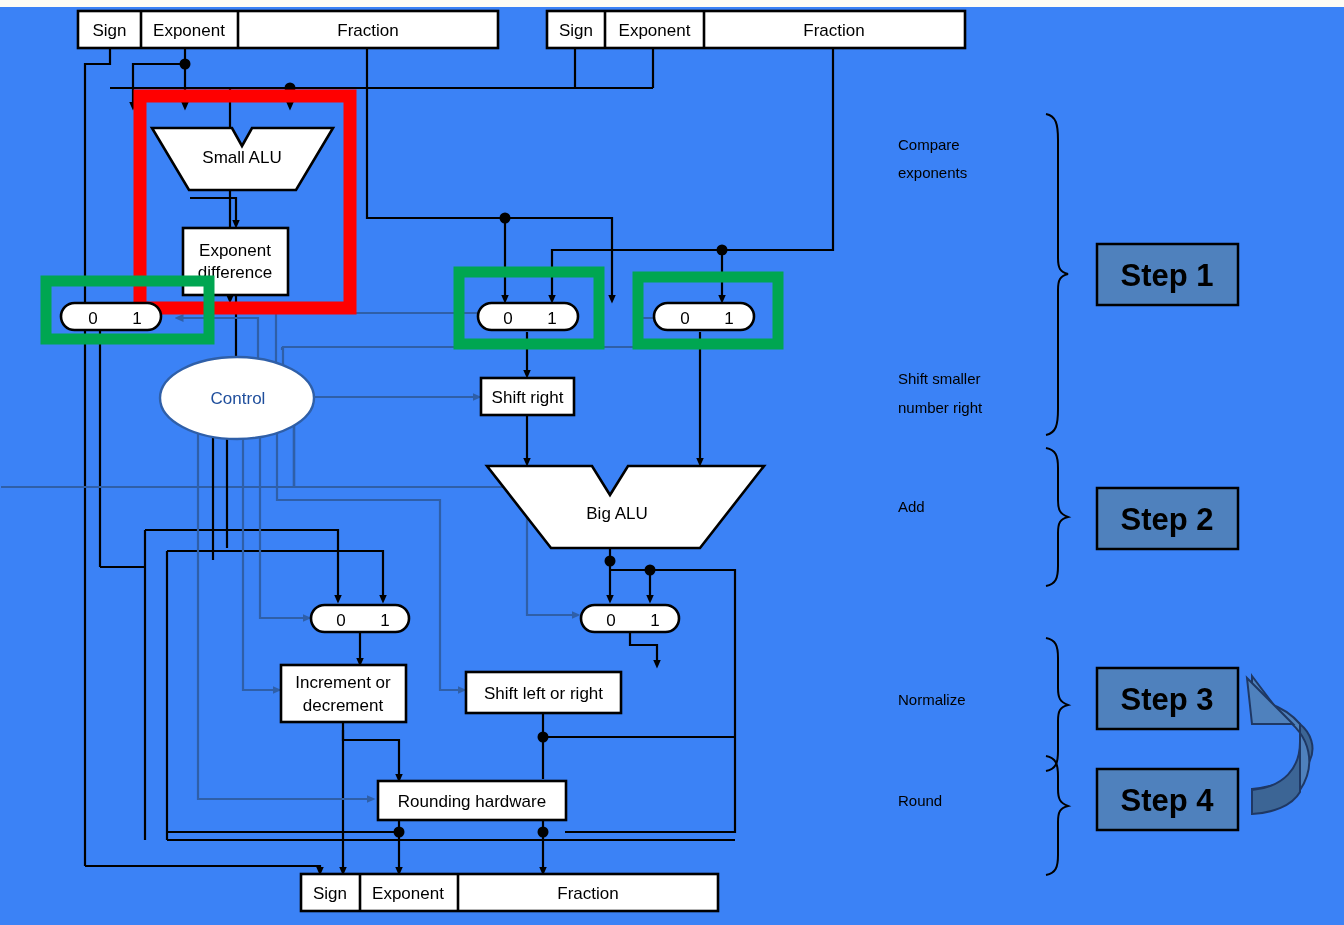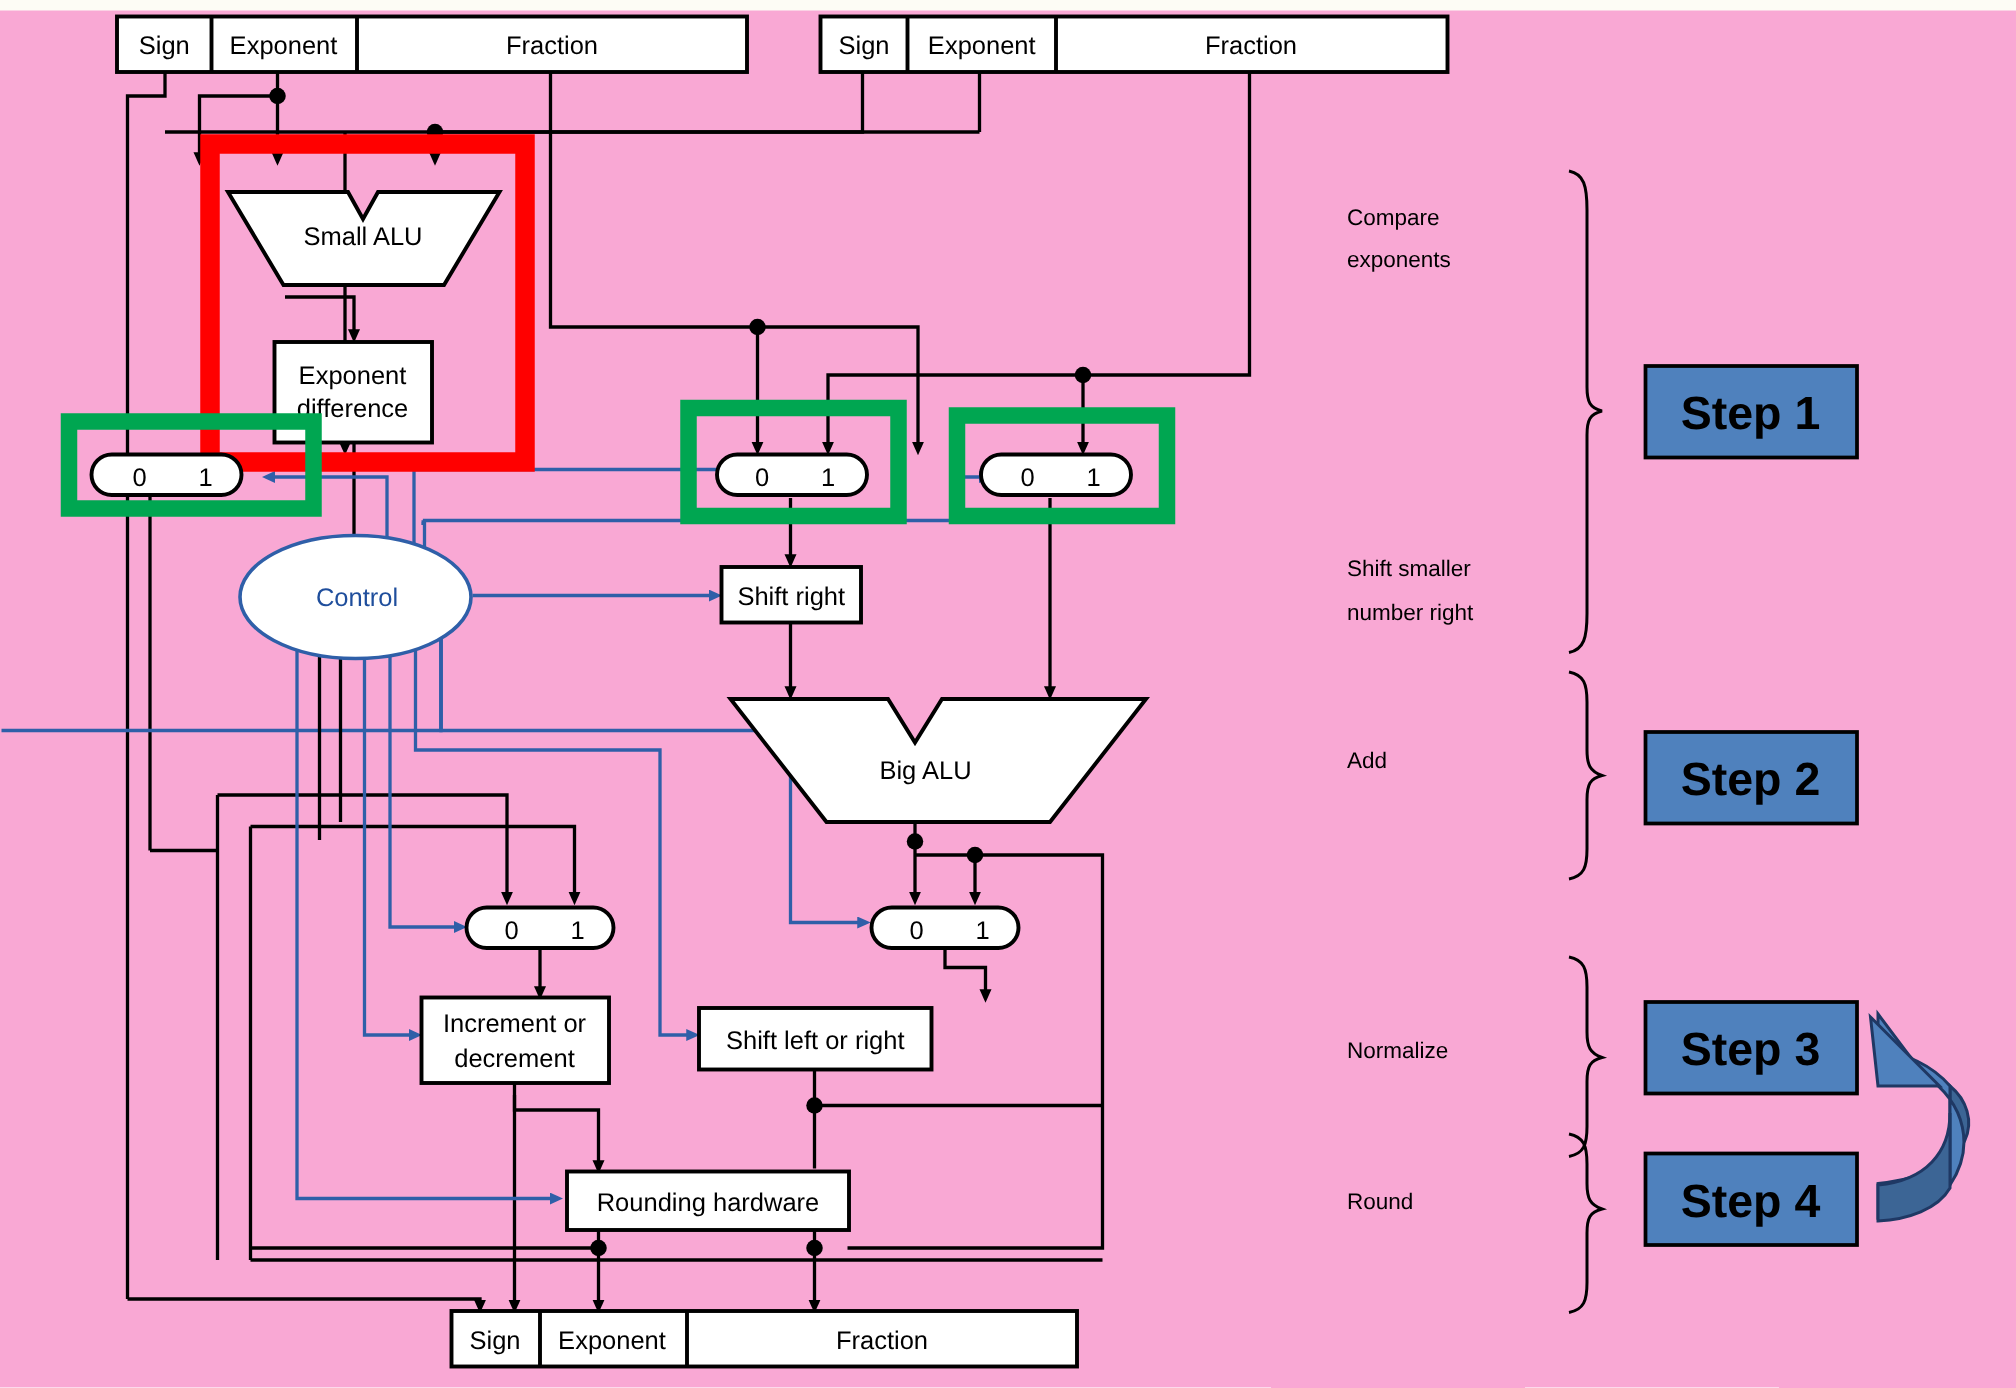--- a/index.html
+++ b/index.html
@@ -1,18 +1,18 @@
 <!DOCTYPE html>
 <html><head>
 <meta charset="utf-8">
 <title>Floating Point Adder Datapath</title>
 <style>
   html,body{margin:0;padding:0;background:#ffffff;}
   body{font-family:"Liberation Sans","DejaVu Sans",sans-serif;}
-  #stage{position:relative;width:1344px;height:925px;background:#f9a8d4;overflow:hidden;}
+  #stage{position:relative;width:1344px;height:925px;background:#3b82f6;overflow:hidden;}
   #topband{position:absolute;left:0;top:0;width:1344px;height:7px;background:#fdfcf5;}
   svg#diagram{position:absolute;left:0;top:0;width:1344px;height:925px;}
   .boxlabel{font-family:"Liberation Sans","DejaVu Sans",sans-serif;font-size:17px;fill:#000;}
   .muxlabel{font-family:"Liberation Sans","DejaVu Sans",sans-serif;font-size:17px;fill:#000;}
   .ctrllabel{font-family:"Liberation Sans","DejaVu Sans",sans-serif;font-size:17px;fill:#1f4e9c;}
   .steptext{font-family:"Liberation Sans","DejaVu Sans",sans-serif;font-size:15px;fill:#000;}
   .stepnum{font-family:"Liberation Sans","DejaVu Sans",sans-serif;font-size:31px;font-weight:bold;fill:#000;}
   .wire{stroke:#000;stroke-width:2.2;fill:none;}
   .bwire{stroke:#2f5fa8;stroke-width:2.2;fill:none;}
   .part{stroke:#000;stroke-width:2.6;fill:#ffffff;}

